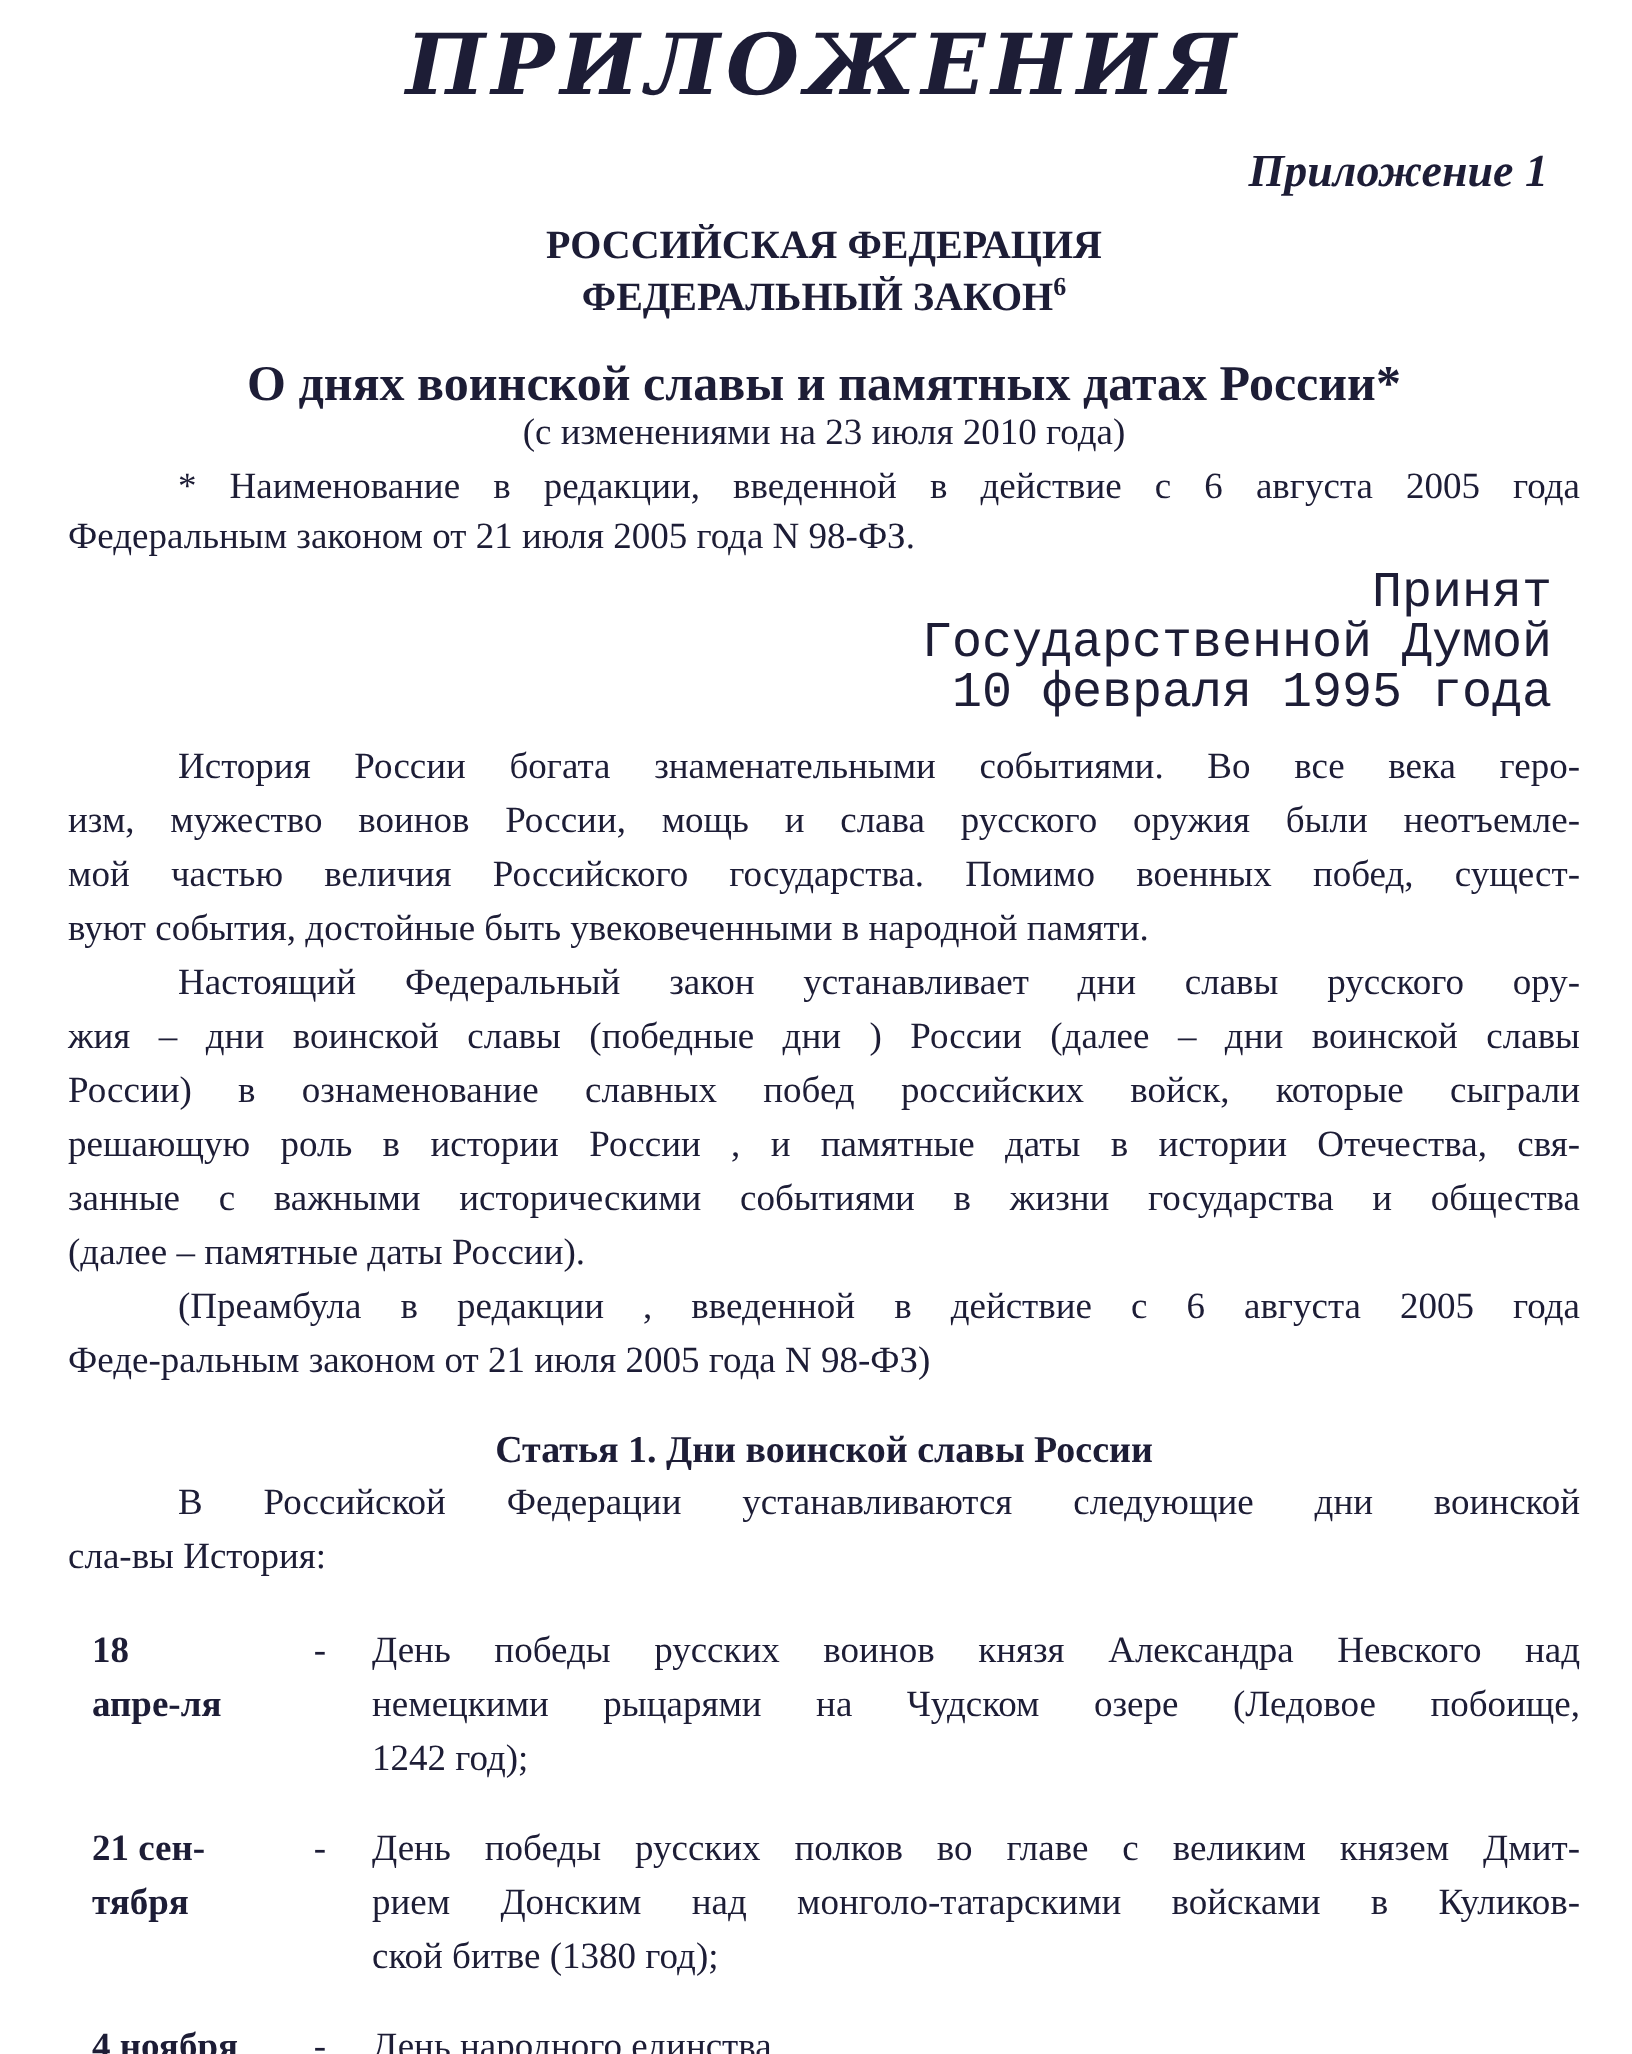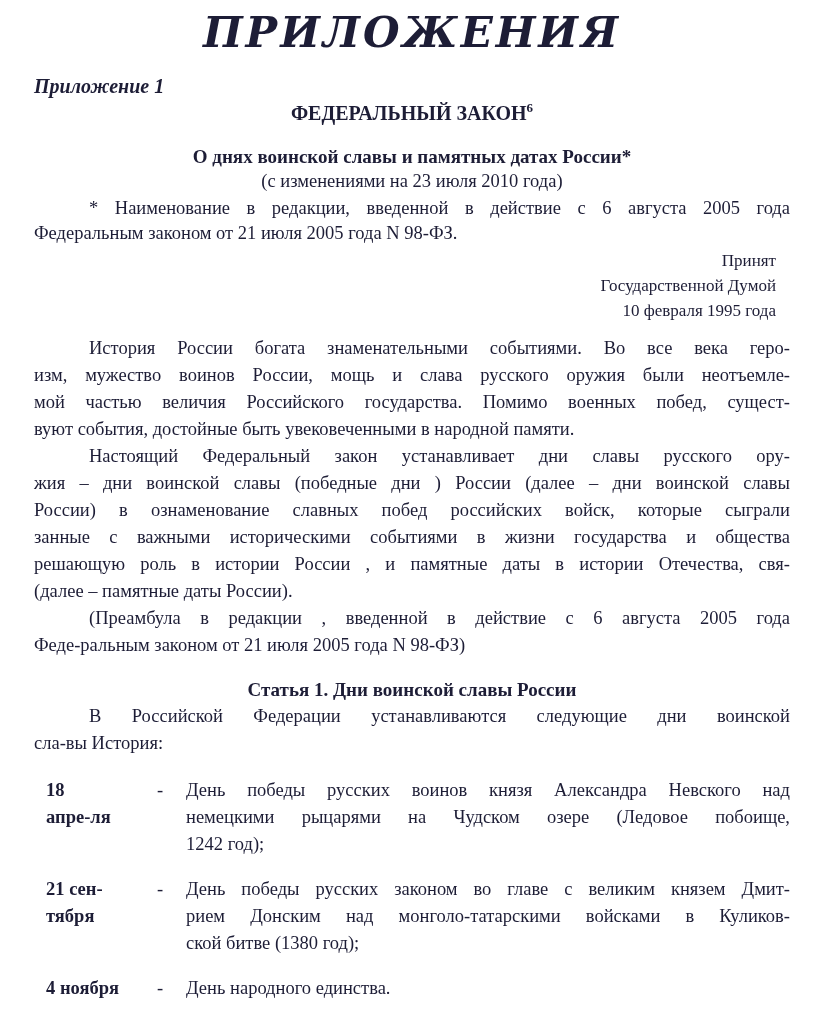--- a/index.html
+++ b/index.html
@@ -22,44 +22,45 @@
     text-align: center;
     font-family: "DejaVu Serif", serif;
     font-style: italic;
     font-weight: bold;
     font-size: 42px;
     line-height: 46px;
     letter-spacing: 3px;
     margin: 0 0 18px 0;
   }
   .appendix-label {
+    text-align: right;
     font-weight: bold;
     font-style: italic;
-    font-size: 20px;
+    font-size: 23px;
     line-height: 24px;
     padding-right: 16px;
-    margin-bottom: 2px;
+    margin-bottom: 12px;
   }
   .center-bold {
     text-align: center;
     font-weight: bold;
     font-size: 20px;
     line-height: 26px;
   }
   .header-block { margin-bottom: 18px; }
   sup.fn {
     font-size: 13px;
     font-weight: bold;
     vertical-align: super;
     line-height: 0;
   }
   .law-title {
     text-align: center;
     font-weight: bold;
-    font-size: 19px;
+    font-size: 25px;
     line-height: 25px;
   }
   .law-subtitle {
     text-align: center;
     font-size: 18.5px;
     line-height: 25px;
     margin-bottom: 2px;
   }
   .fline {
     font-size: 18.5px;
@@ -74,24 +75,25 @@
     text-align-last: justify;
     text-justify: inter-word;
   }
   .jlast {
     text-align: justify;
     text-align-last: left;
   }
   .indent { text-indent: 55px; }
   .adoption {
     text-align: right;
-    font-size: 17px;
+    font-size: 25px;
     line-height: 25px;
     padding-right: 14px;
     margin-top: 2px;
+    font-family: Liberation Mono, monospace;
   }
   .preamble { margin-top: 12px; }
   .article-heading {
     margin-top: 18px;
     text-align: center;
     font-weight: bold;
     font-size: 19px;
     line-height: 26px;
   }
   .days-list {
@@ -123,20 +125,21 @@
 </head>
 <body>
 
 <div class="page">
 
   <div class="main-title">ПРИЛОЖЕНИЯ</div>
 
   <div class="appendix-label">Приложение 1</div>
 
   <div class="header-block">
+    <div class="center-bold">РОССИЙСКАЯ ФЕДЕРАЦИЯ</div>
     <div class="center-bold"><span>ФЕДЕРАЛЬНЫЙ ЗАКОН</span><sup class="fn">6</sup></div>
   </div>
 
   <div class="law-title">О днях воинской славы и памятных датах России*</div>
   <div class="law-subtitle">(с изменениями на 23 июля 2010 года)</div>
 
   <div class="title-footnote">
     <div class="fline jline indent">* Наименование в редакции, введенной в действие с 6 августа 2005 года</div>
     <div class="fline jlast">Федеральным законом от 21 июля 2005 года N 98-ФЗ.</div>
   </div>
@@ -151,22 +154,22 @@
     <div>
       <div class="bline jline indent">История России богата знаменательными событиями. Во все века геро-</div>
       <div class="bline jline">изм, мужество воинов России, мощь и слава русского оружия были неотъемле-</div>
       <div class="bline jline">мой частью величия Российского государства. Помимо военных побед, сущест-</div>
       <div class="bline jlast">вуют события, достойные быть увековеченными в народной памяти.</div>
     </div>
     <div>
       <div class="bline jline indent">Настоящий Федеральный закон устанавливает дни славы русского ору-</div>
       <div class="bline jline">жия – дни воинской славы (победные дни ) России (далее – дни воинской славы</div>
       <div class="bline jline">России) в ознаменование славных побед российских войск, которые сыграли</div>
+      <div class="bline jline">решающую роль в истории России , и памятные даты в истории Отечества, свя-</div>
       <div class="bline jline">занные с важными историческими событиями в жизни государства и общества</div>
-      <div class="bline jline">решающую роль в истории России , и памятные даты в истории Отечества, свя-</div>
       <div class="bline jlast">(далее – памятные даты России).</div>
     </div>
     <div>
       <div class="bline jline indent">(Преамбула в редакции , введенной в действие с 6 августа 2005 года</div>
       <div class="bline jlast">Феде-ральным законом от 21 июля 2005 года N 98-ФЗ)</div>
     </div>
   </div>
 
   <div class="article-heading">Статья 1. Дни воинской славы России</div>
 
@@ -186,21 +189,21 @@
         <div class="bline jline">немецкими рыцарями на Чудском озере (Ледовое побоище,</div>
         <div class="bline jlast">1242 год);</div>
       </div>
     </div>
 
     <div class="day-row">
       <div class="day-date">21 сен-
 тября</div>
       <div class="day-sep">-</div>
       <div class="day-text">
-        <div class="bline jline">День победы русских законом во главе с великим князем Дмит-</div>
+        <div class="bline jline">День победы русских полков во главе с великим князем Дмит-</div>
         <div class="bline jline">рием Донским над монголо-татарскими войсками в Куликов-</div>
         <div class="bline jlast">ской битве (1380 год);</div>
       </div>
     </div>
 
     <div class="day-row">
       <div class="day-date">4 ноября</div>
       <div class="day-sep">-</div>
       <div class="day-text">
         <div class="bline jlast">День народного единства.</div>

